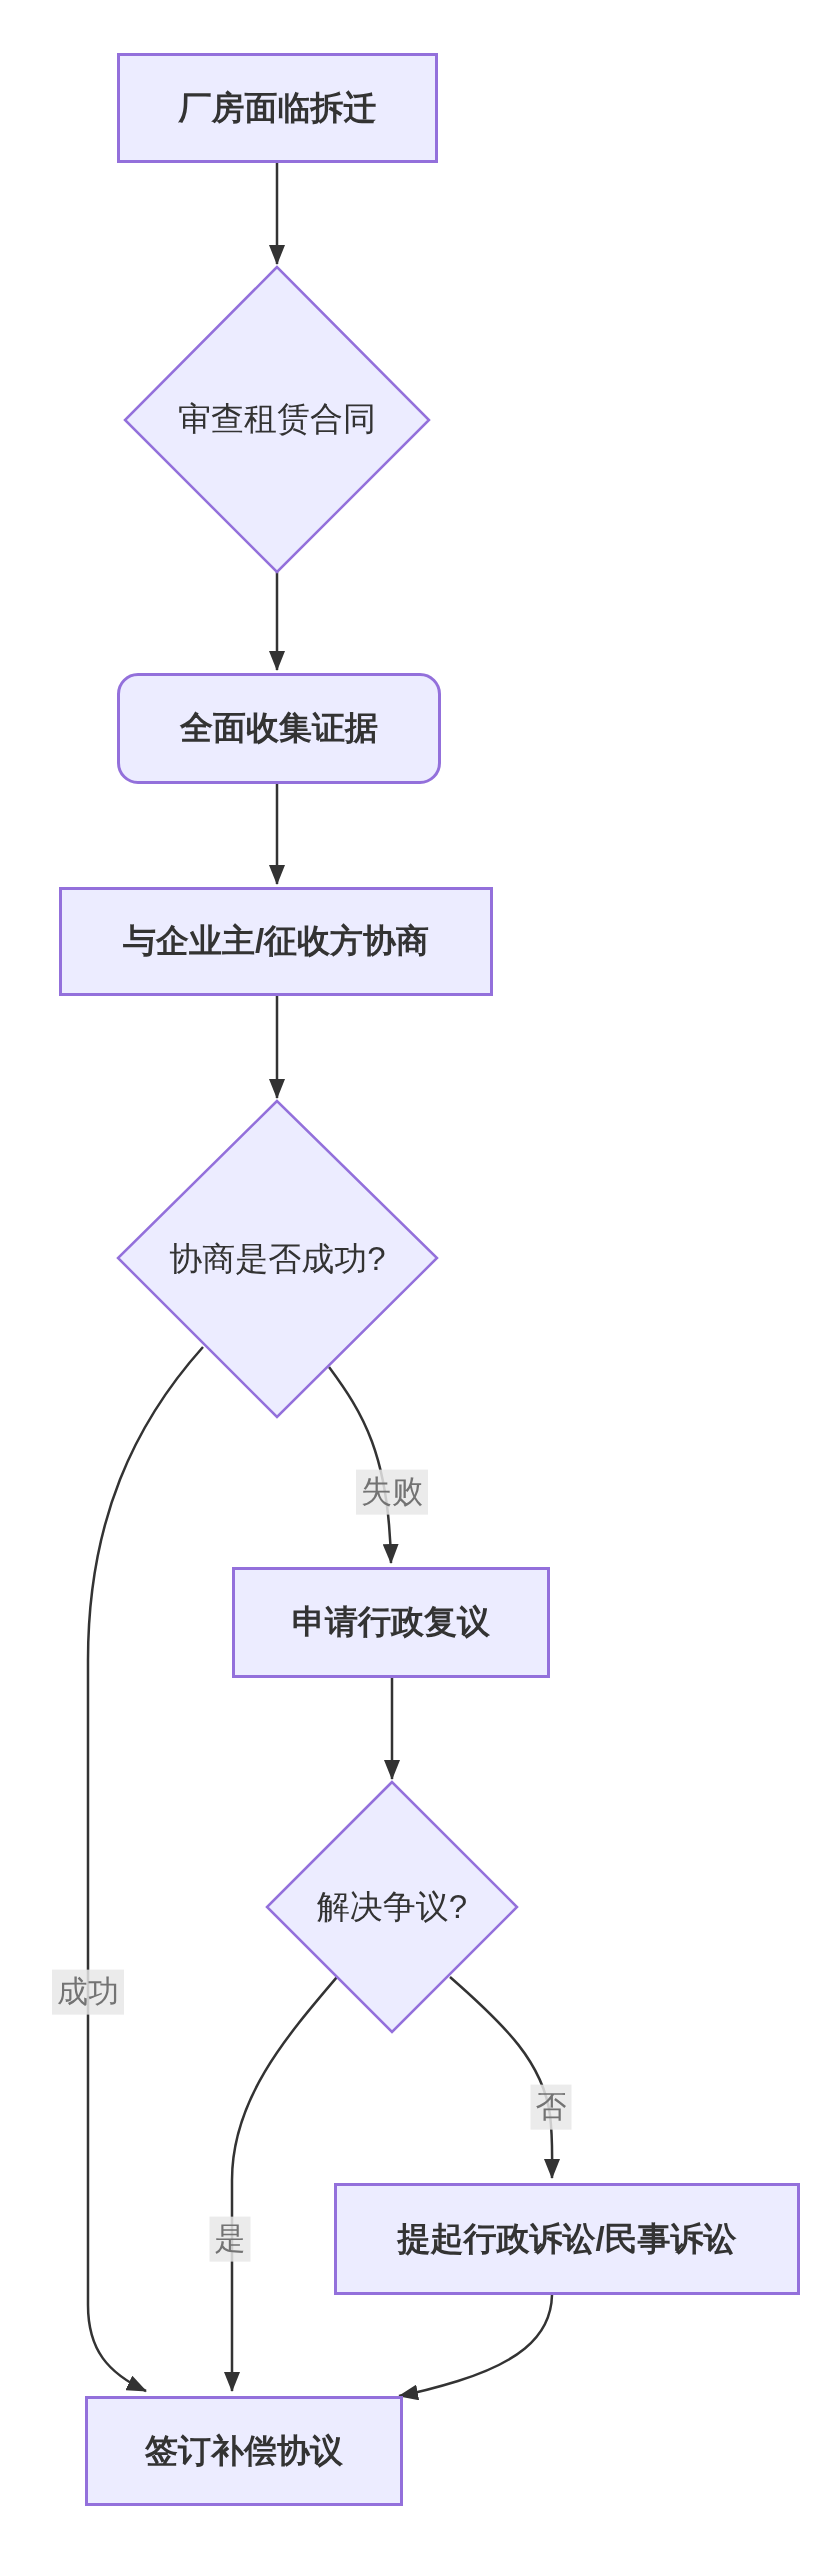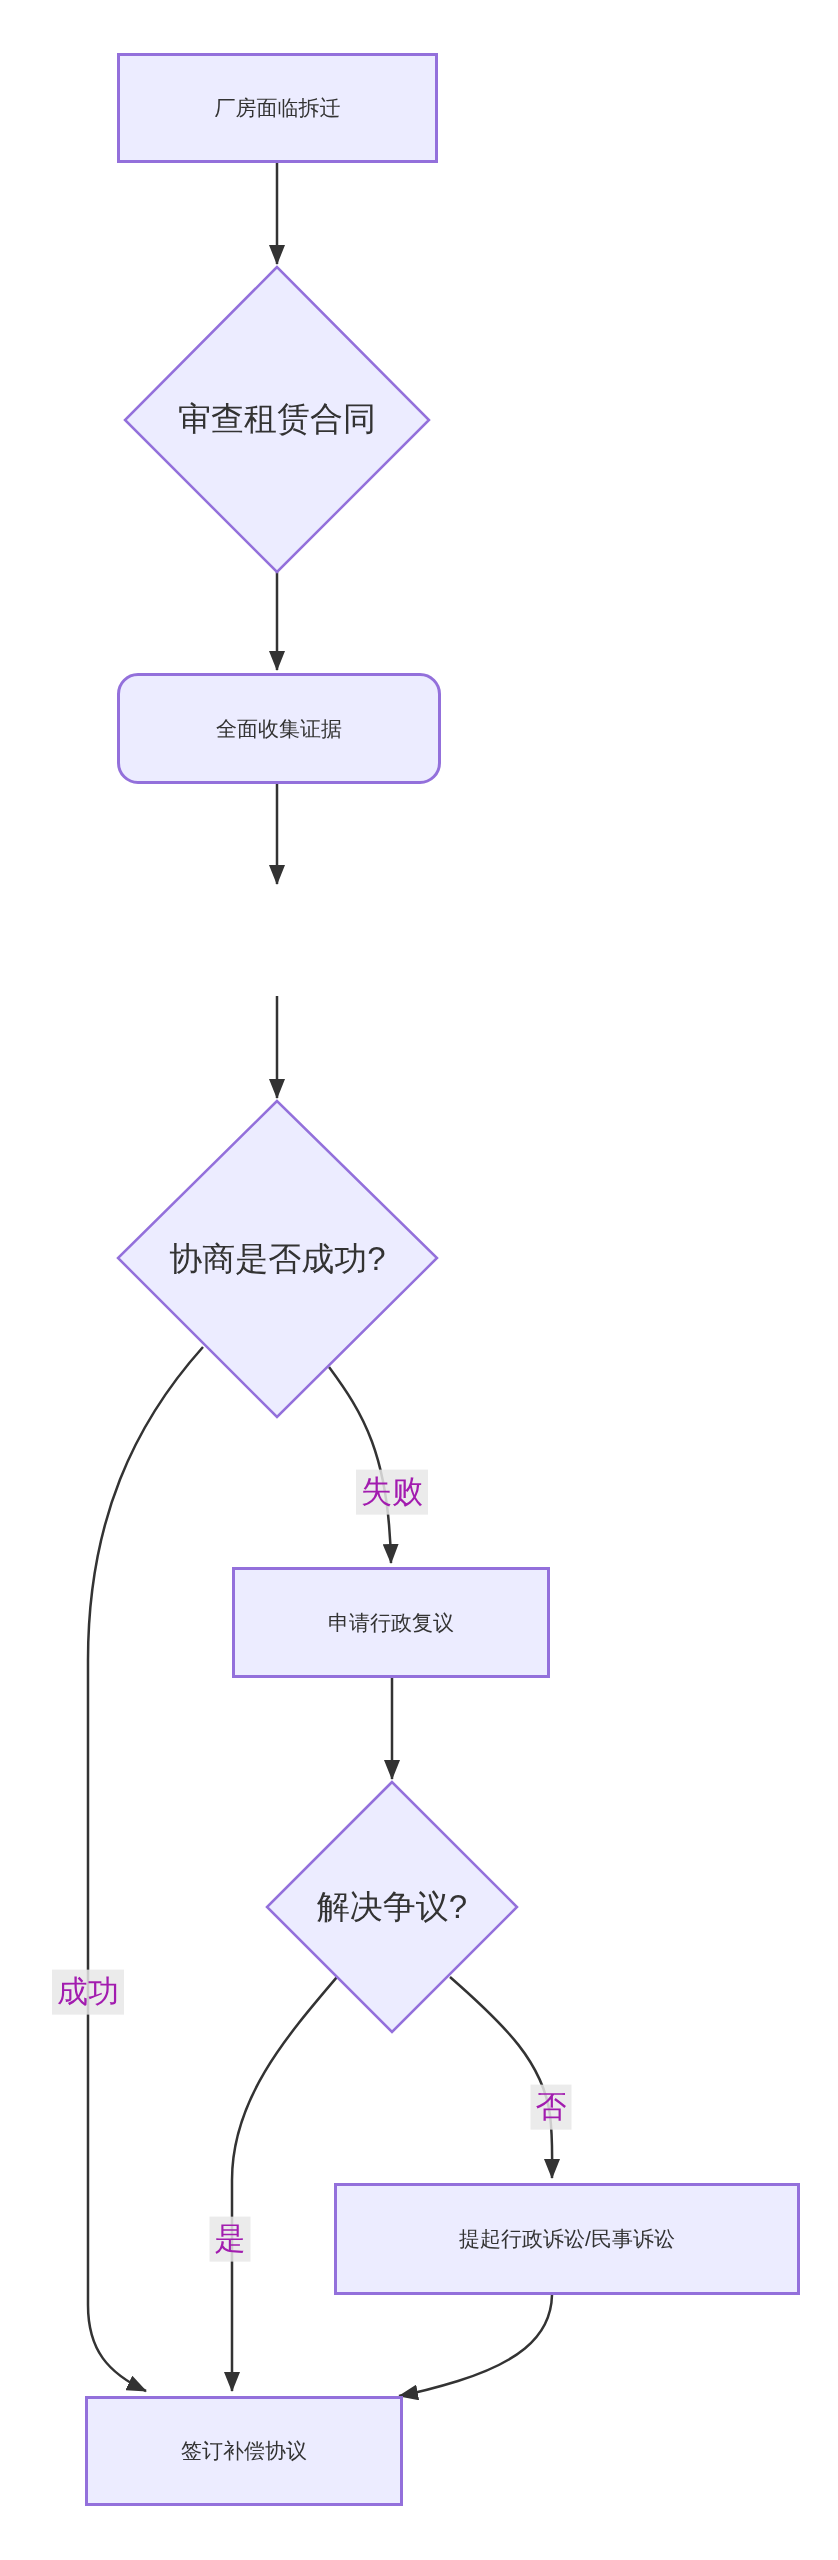--- a/index.html
+++ b/index.html
@@ -33,41 +33,42 @@
     stroke-width: 2.5px;
   }
   .node-rect {
     position: absolute;
     box-sizing: border-box;
     background: #ECECFF;
     border: 3px solid #9370DB;
     display: flex;
     align-items: center;
     justify-content: center;
-    font-size: 21px;
+    font-size: 33px;
     color: #333333;
     text-align: center;
     white-space: nowrap;
+    font-weight: bold;
   }
   .diamond-text {
     position: absolute;
     display: flex;
     align-items: center;
     justify-content: center;
     font-size: 33px;
     color: #333333;
     text-align: center;
     white-space: nowrap;
     pointer-events: none;
   }
   .edge-label {
     position: absolute;
     transform: translate(-50%, -50%);
     background: rgba(232, 232, 232, 0.85);
-    color: #a21caf;
+    color: #737373;
     font-size: 31px;
     line-height: 1.25;
     padding: 3px 5px;
     white-space: nowrap;
   }
 </style>
 </head>
 <body>
 
 <div class="canvas">
@@ -92,20 +93,21 @@
 
     <polygon class="diamond-shape" points="277,267 125,420 277,572 429,420"></polygon>
     <polygon class="diamond-shape" points="277,1101 118,1258 277,1417 437,1258"></polygon>
     <polygon class="diamond-shape" points="392,1782 267,1907 392,2032 517,1907"></polygon>
   </svg>
 
   <div class="node-rect" style="left:117px; top:53px; width:321px; height:110px;">厂房面临拆迁</div>
 
   <div class="node-rect" style="left:117px; top:673px; width:324px; height:111px;border-radius:21px;">全面收集证据</div>
 
+  <div class="node-rect" style="left:59px; top:887px; width:434px; height:109px;">与企业主/征收方协商</div>
 
   <div class="node-rect" style="left:232px; top:1567px; width:318px; height:111px;">申请行政复议</div>
 
   <div class="node-rect" style="left:334px; top:2183px; width:466px; height:112px;">提起行政诉讼/民事诉讼</div>
 
   <div class="node-rect" style="left:85px; top:2396px; width:318px; height:110px;">签订补偿协议</div>
 
   <div class="diamond-text" style="left:125px; top:267px; width:304px; height:305px;">审查租赁合同</div>
 
   <div class="diamond-text" style="left:267px; top:1782px; width:250px; height:250px;">解决争议?</div>

